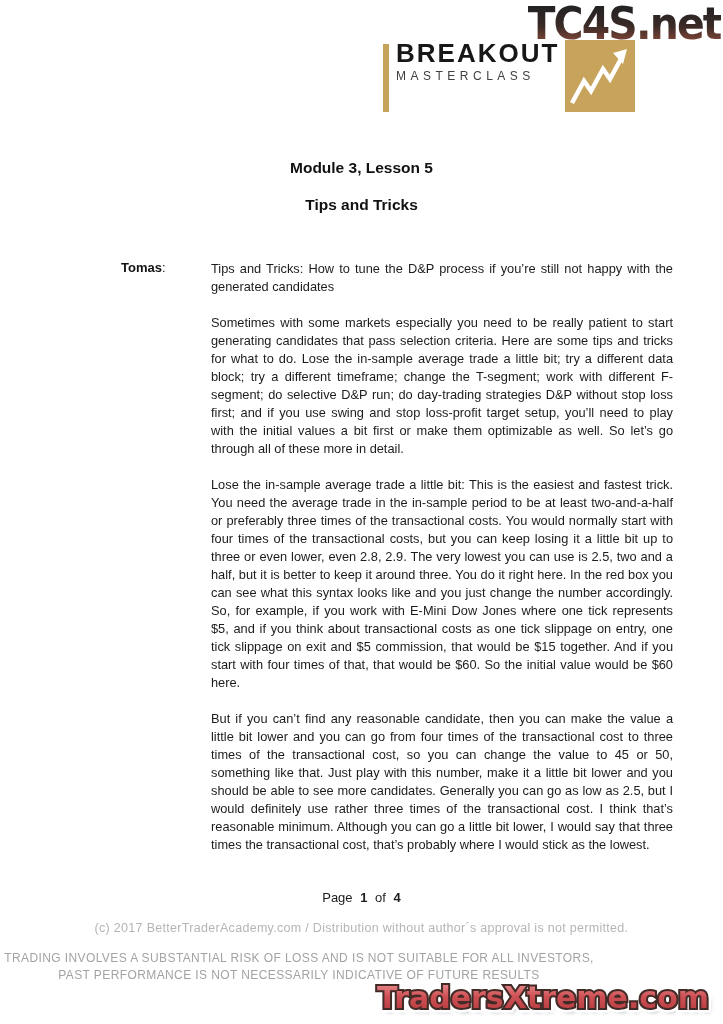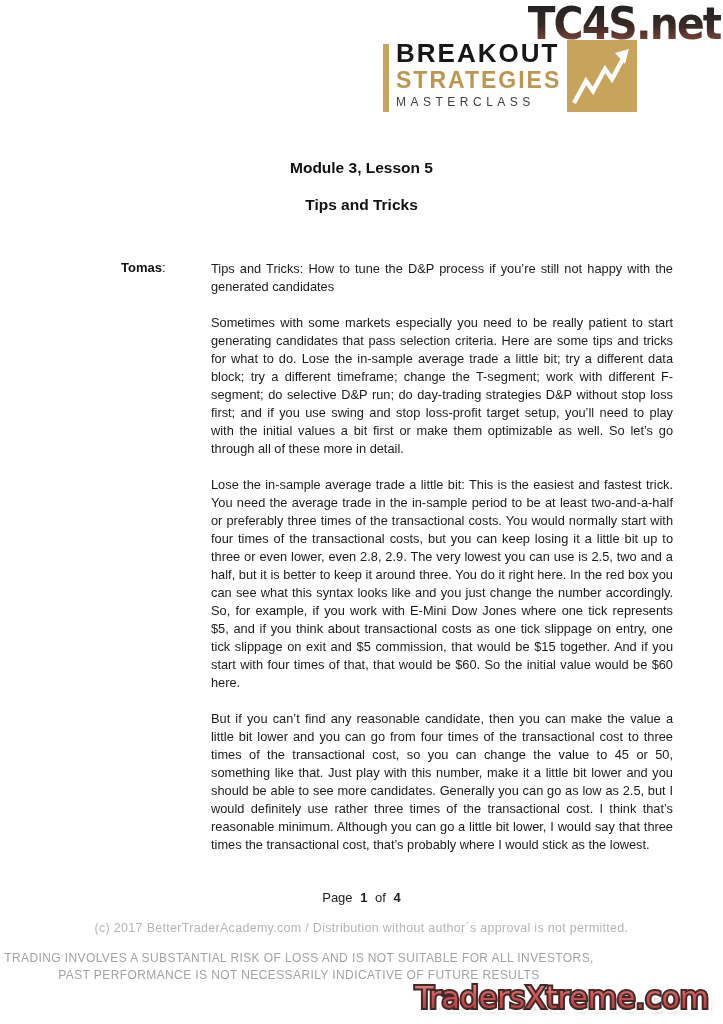--- a/index.html
+++ b/index.html
@@ -53,21 +53,21 @@
     font-family:"DejaVu Serif",serif;font-weight:bold;font-size:44px;letter-spacing:0px;
   }
   .dlsub .l-out{color:#fff;-webkit-text-stroke:8px #fff;text-shadow:4px 5px 5px rgba(95,95,95,.55);}
   .dlsub .l-fill{
     background:linear-gradient(180deg,#e03d3d 0%,#c3161c 55%,#a01015 100%);
     -webkit-background-clip:text;background-clip:text;color:transparent;
   }
 
   .txtreme{
     right:14px;top:983px;
-    font-family:"DejaVu Sans",sans-serif;font-weight:normal;font-size:30px;letter-spacing:0px;
+    font-family:"DejaVu Sans",sans-serif;font-weight:bold;font-size:30px;letter-spacing:0px;
   }
   .txtreme .l-out{color:#fff;-webkit-text-stroke:9px #fff;text-shadow:3px 4px 4px rgba(110,110,110,.6);}
   .txtreme .l-mid{color:#422a26;-webkit-text-stroke:4px #422a26;}
   .txtreme .l-fill{
     background:linear-gradient(180deg,#e88d8f 0%,#cf5054 45%,#b23a3e 100%);
     -webkit-background-clip:text;background-clip:text;color:transparent;
   }
 
   
   .page-num{
@@ -90,21 +90,20 @@
 <body>
 
 <div class="page">
 
   <div class="tc4s">TC4S.net</div>
 
   <div class="logo">
     <div class="logo-bar"></div>
     <div class="logo-text">
       <div class="logo-l1">BREAKOUT</div>
-      <div class="logo-l2">STRATEGIES</div>
       <div class="logo-l3">MASTERCLASS</div>
     </div>
     <div class="logo-square">
       <svg width="70" height="72" viewBox="0 0 70 72">
         <rect x="0" y="0" width="70" height="72" fill="#c8a35c"></rect>
         <polyline points="7,63 19,41 26,51 38,29 45,39 57,17" fill="none" stroke="#ffffff" stroke-width="4.5" stroke-linejoin="miter"></polyline>
         <polygon points="62,9 48,13 58,24" fill="#ffffff"></polygon>
       </svg>
     </div>
   </div>

